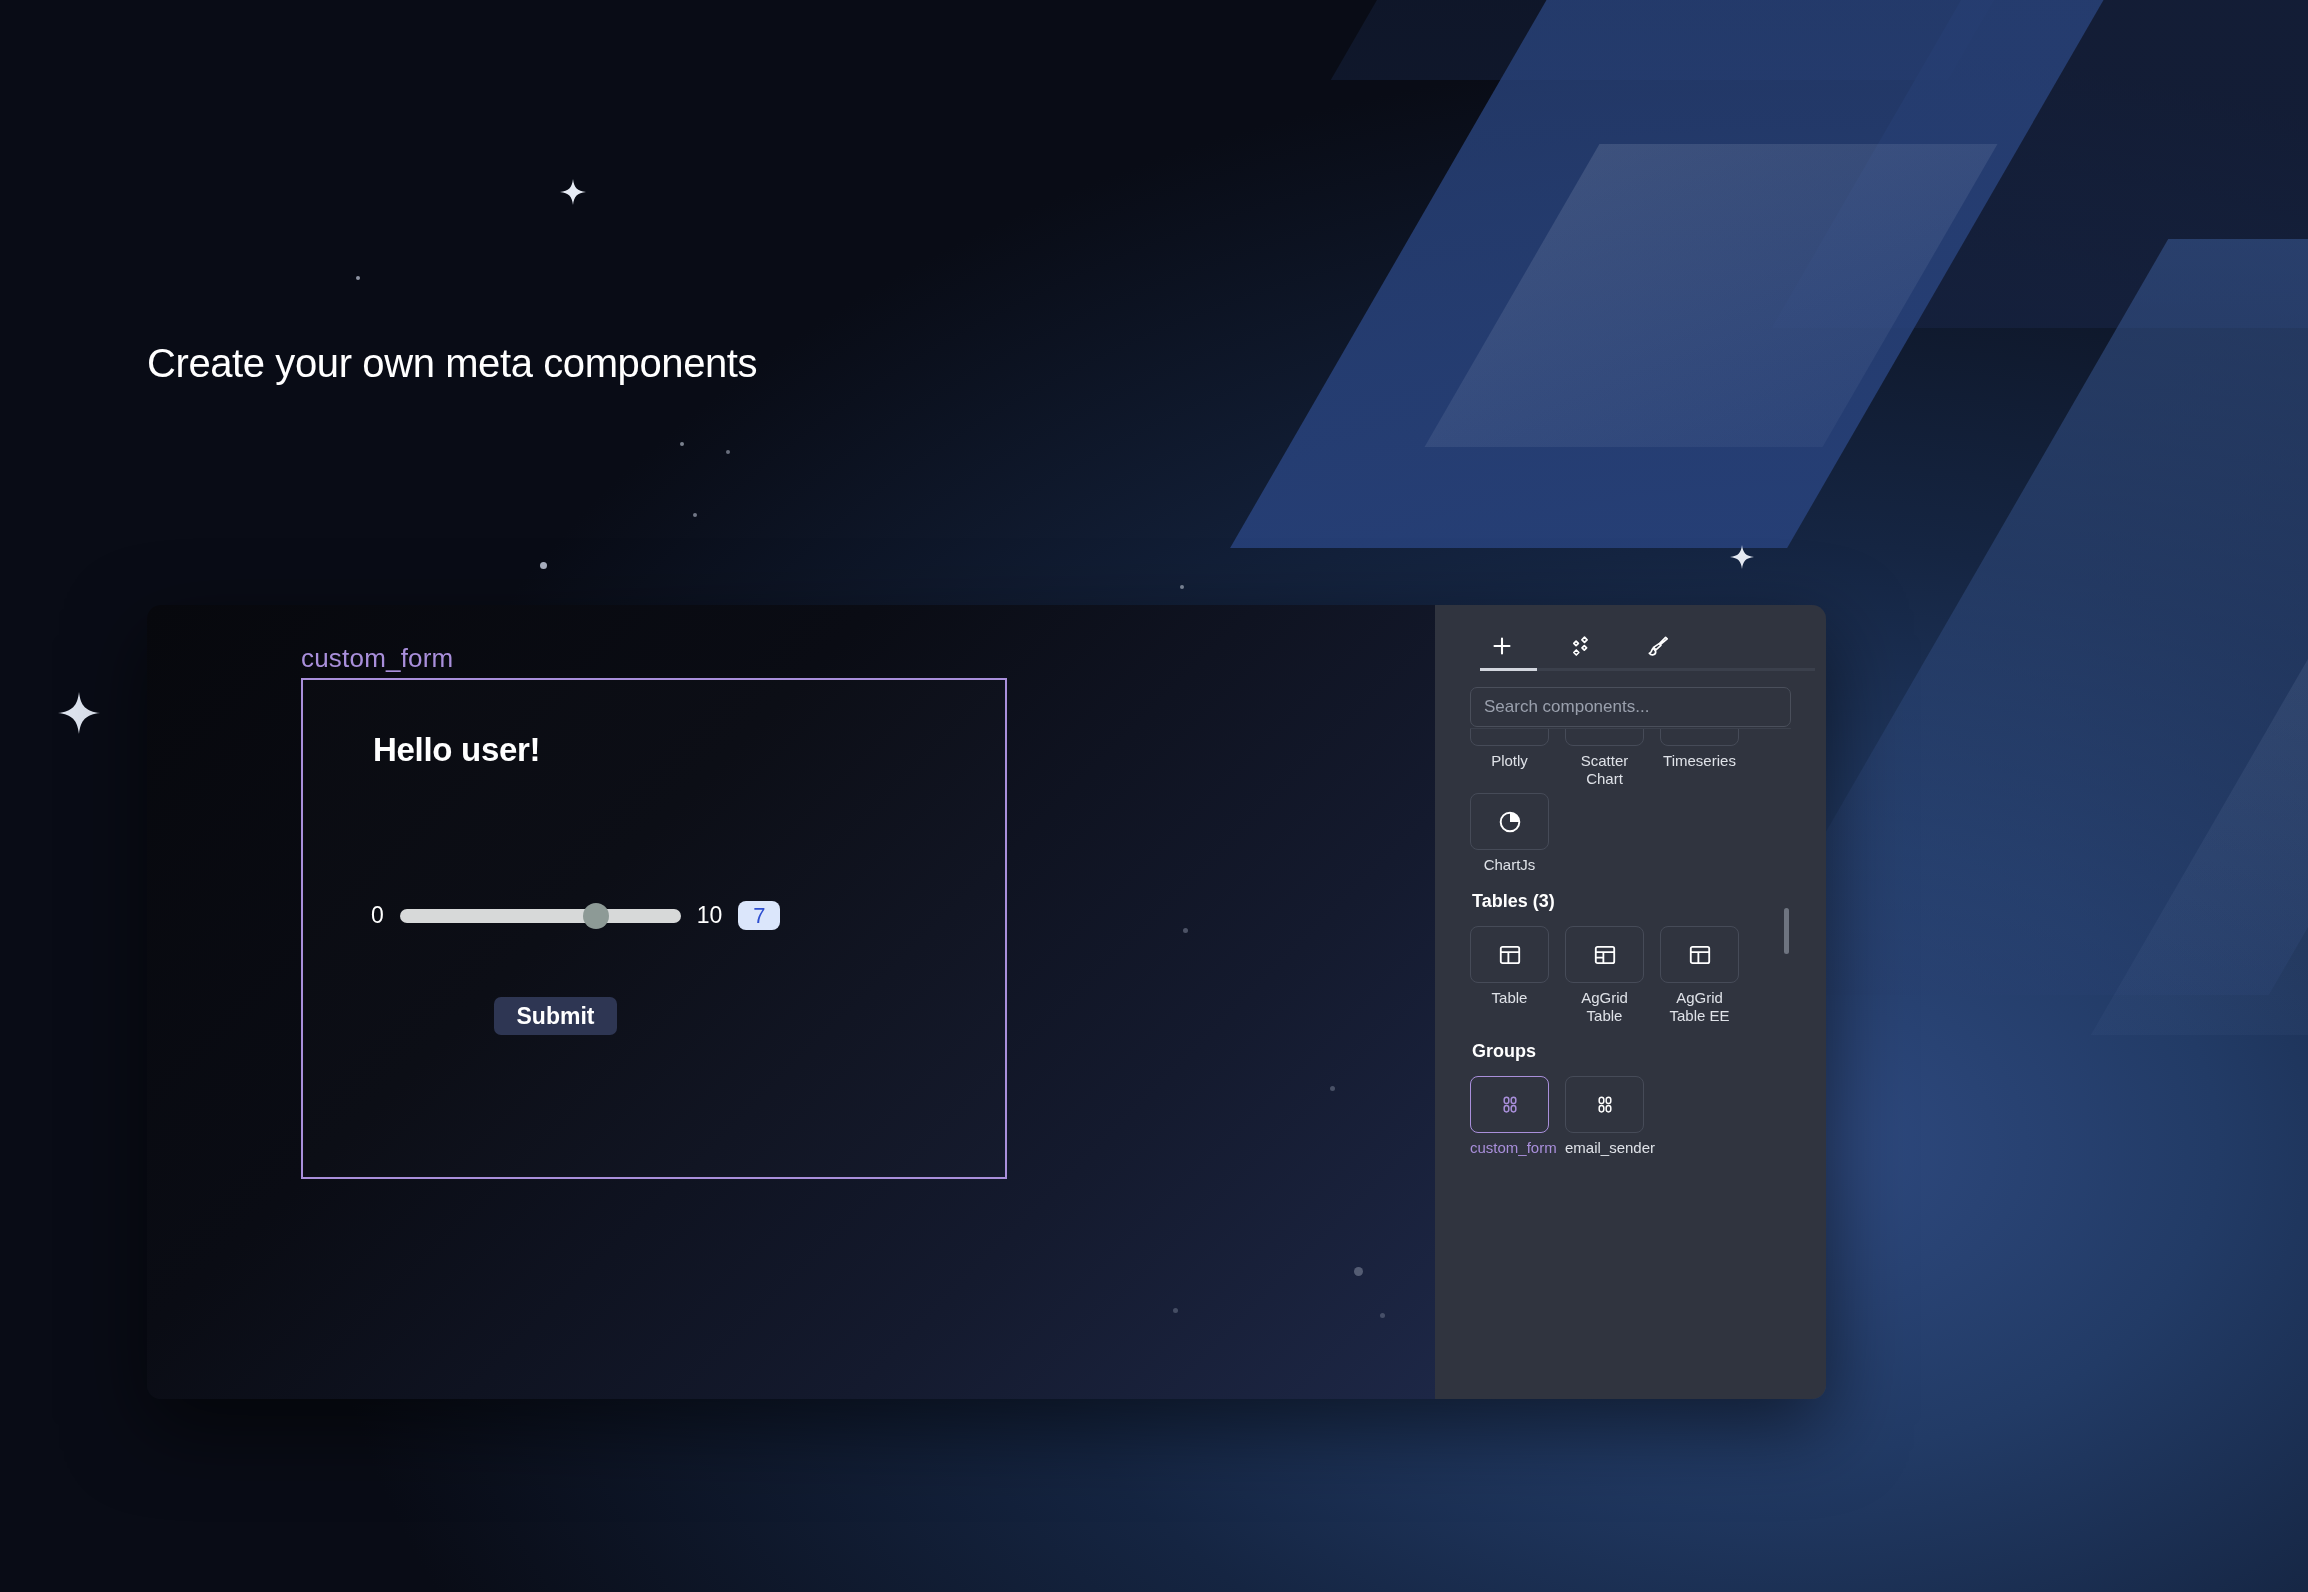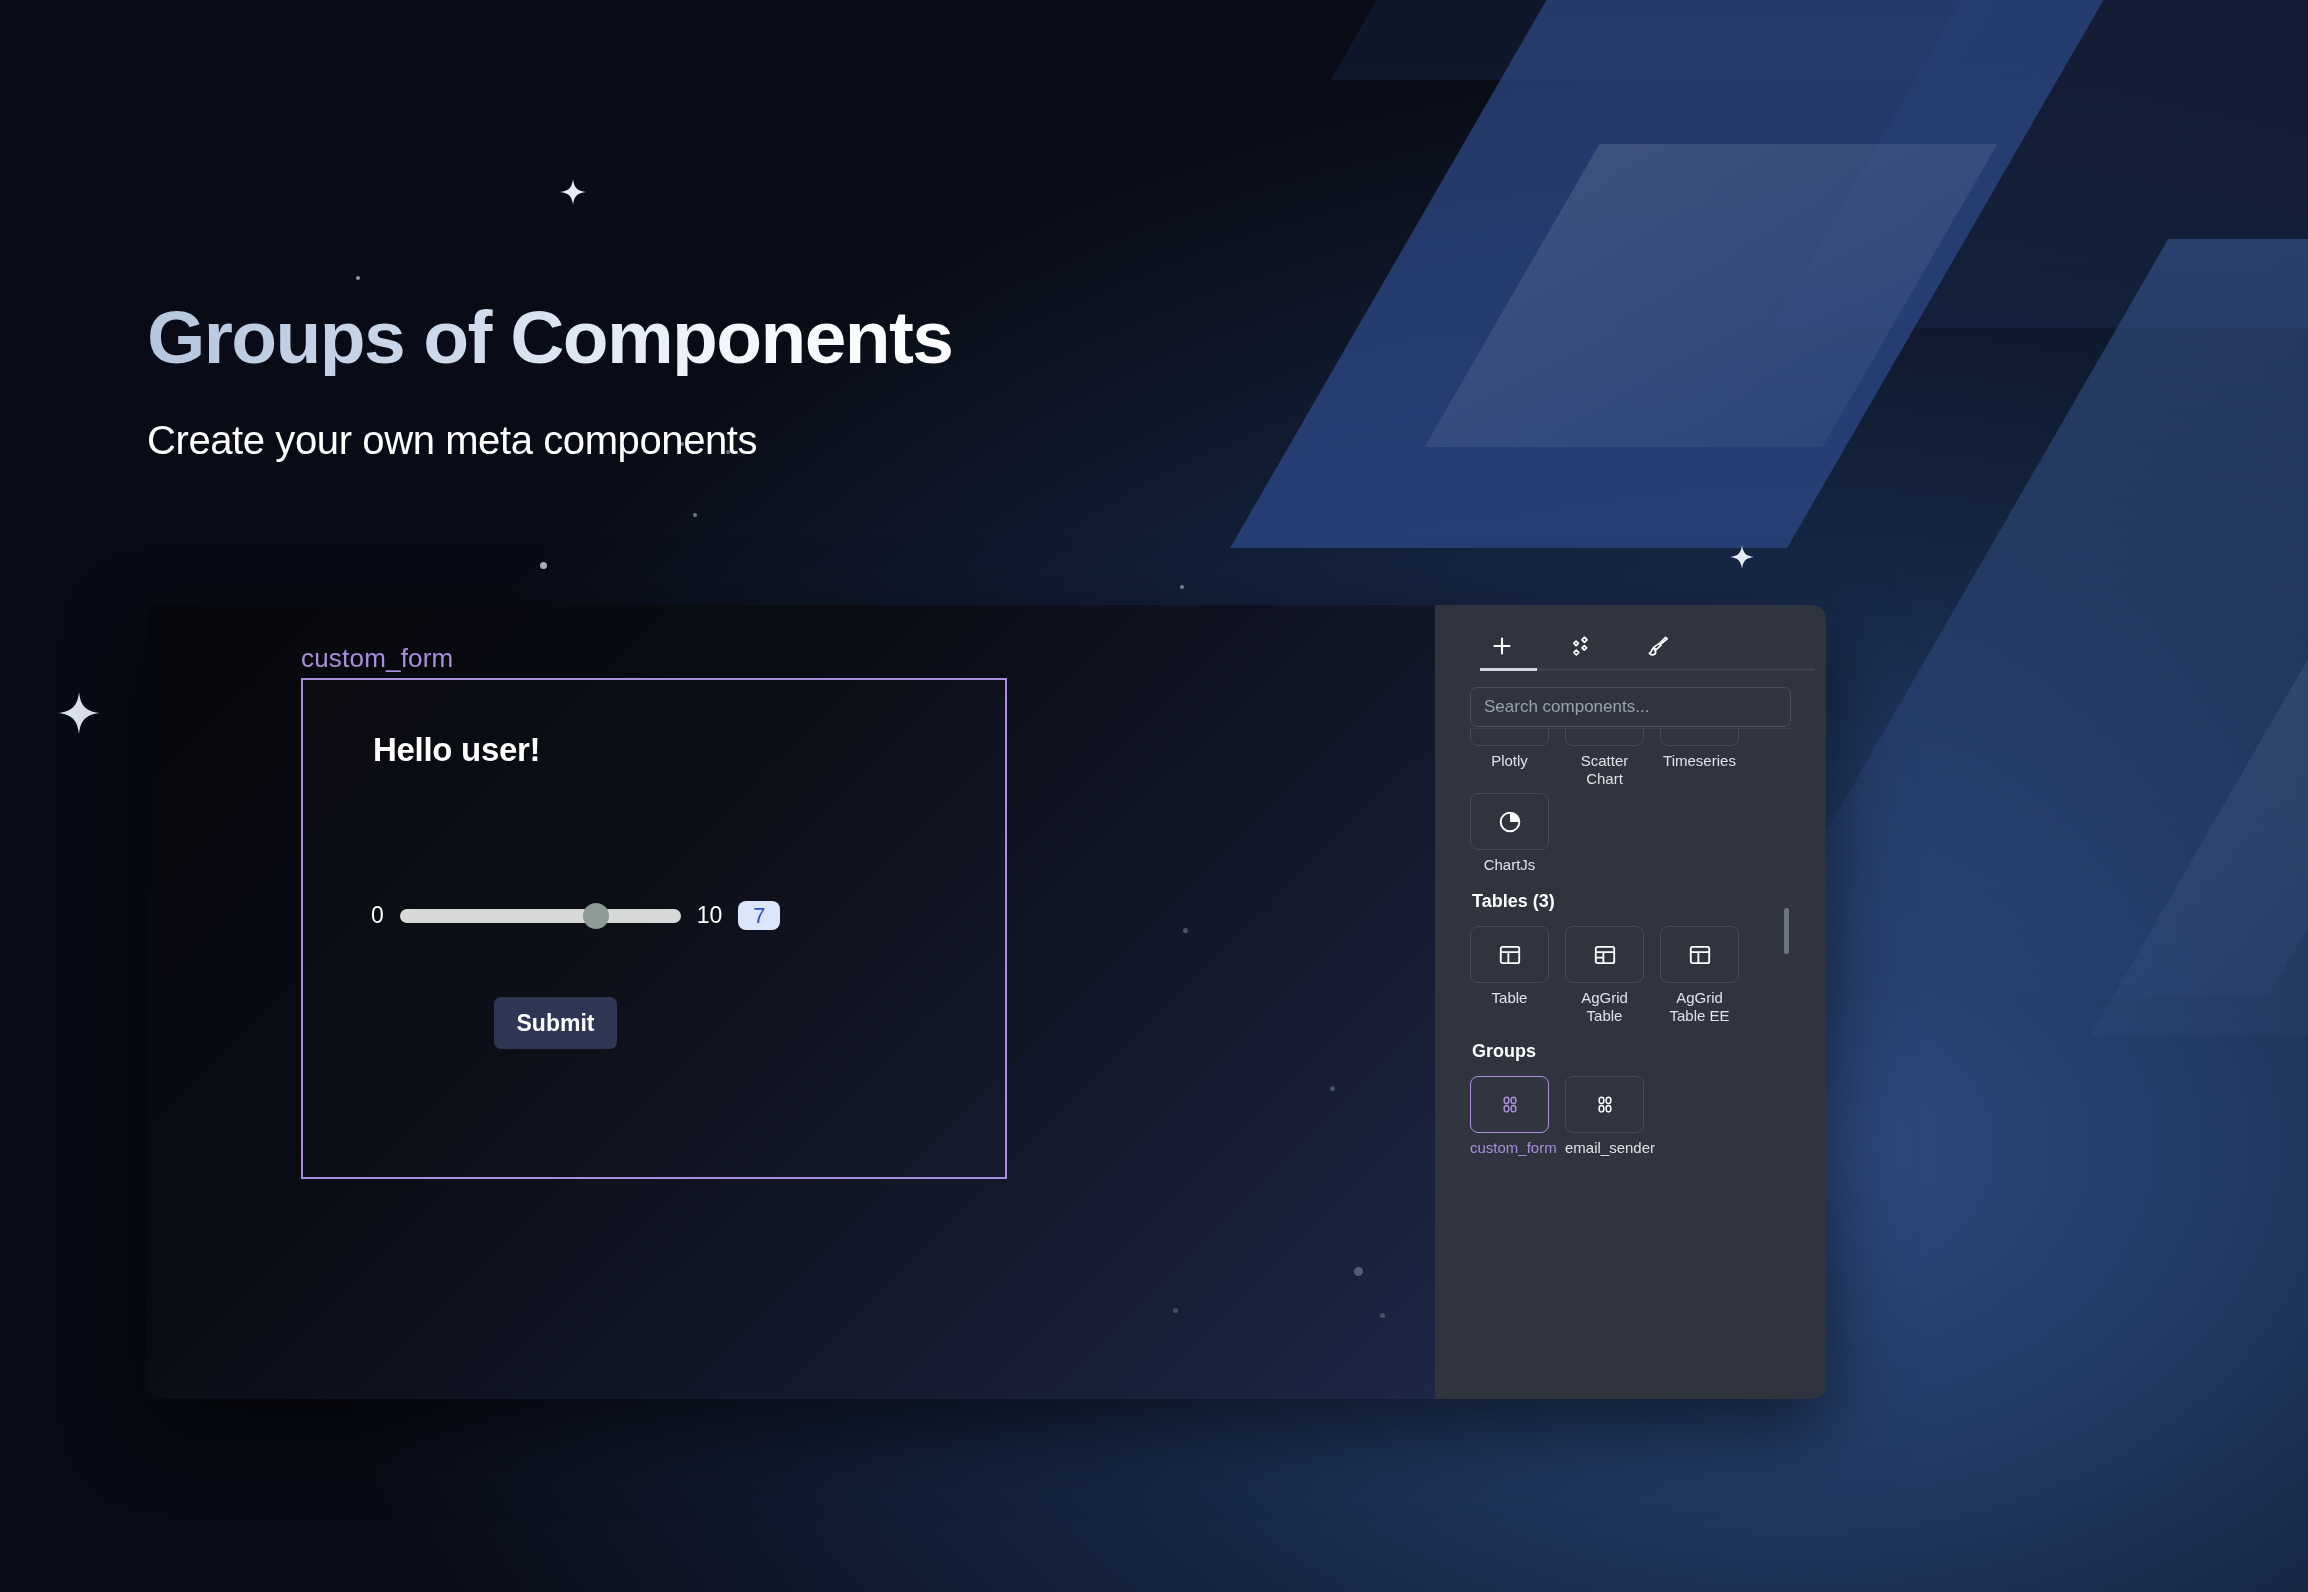--- a/index.html
+++ b/index.html
@@ -144,21 +144,21 @@
   }
   #slider-value {
     min-width: 42px; height: 29px;
     background: #dbe6fb; border-radius: 8px;
     color: #2d4ed0; font-size: 22px;
     display: flex; align-items: center; justify-content: center;
   }
 
   #submit-button {
     position: absolute; left: 191px; top: 317px;
-    width: 123px; height: 52px;
+    width: 123px; height: 38px;
     background: #2e3653; border: none; border-radius: 7px;
     color: #ffffff; font-size: 23px; font-weight: bold;
     font-family: "Liberation Sans", sans-serif;
     cursor: pointer;
   }
 
   
   #side-panel {
     flex: 1; height: 100%;
     background: #30343f;
@@ -265,21 +265,20 @@
   <div class="dot" style="left:726px; top:450px; width:4px; height:4px; opacity:.5;"></div>
   <div class="dot" style="left:693px; top:513px; width:4px; height:4px; opacity:.55;"></div>
   <div class="dot" style="left:1180px; top:585px; width:4px; height:4px; opacity:.6;"></div>
   <div class="dot" style="left:1329px; top:742px; width:5px; height:5px; opacity:.6;"></div>
   <div class="dot" style="left:1173px; top:1028px; width:4px; height:4px; opacity:.5;"></div>
   <div class="dot" style="left:1354px; top:1267px; width:9px; height:9px; opacity:.7;"></div>
   <div class="dot" style="left:1380px; top:1313px; width:4px; height:4px; opacity:.5;"></div>
 </div>
 
 <div id="hero">
-  <h1 id="page-title">Groups of Components</h1>
   <h2 id="page-subtitle">Create your own meta components</h2>
 </div>
 
 <div id="app-window">
 
   <div id="canvas">
     <div class="canvas-dot" style="left:1036px; top:323px; width:5px; height:5px; opacity:.55;"></div>
     <div class="canvas-dot" style="left:1183px; top:481px; width:5px; height:5px; opacity:.5;"></div>
     <div class="canvas-dot" style="left:1026px; top:703px; width:5px; height:5px; opacity:.45;"></div>
     <div class="canvas-dot" style="left:1207px; top:662px; width:9px; height:9px; opacity:.6;"></div>

